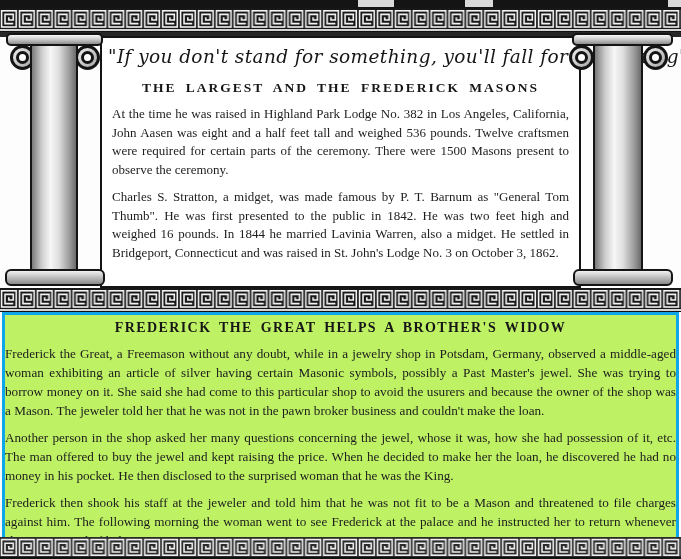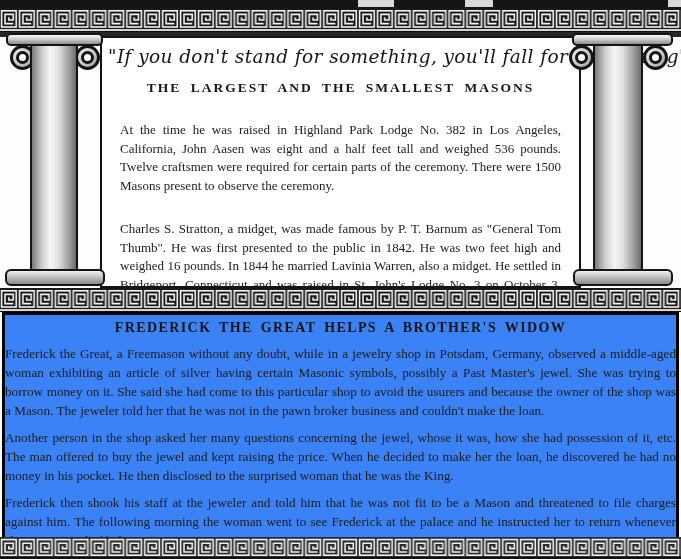--- a/index.html
+++ b/index.html
@@ -30,26 +30,26 @@
     font-size:18.5px; letter-spacing:0.4px; color:#161616; white-space:nowrap;
   }
   .h {
     text-align:center; font-weight:bold; color:#161616;
     font-family:"Liberation Serif", serif;
   }
   .upper-h { margin:13px 0 0; font-size:13.5px; letter-spacing:2px; word-spacing:4px; }
   .body {
     text-align:justify; font-size:13px; line-height:18.5px; color:#1c1c1c; margin:0;
   }
-  .upper-p { margin:25px 0 0; padding:0 18px; }
+  .upper-p { margin:9px 0 0; padding:0 10px; }
 
   
   .lower-box {
     position:absolute; left:2px; top:312px; width:677px; height:247px;
-    box-sizing:border-box; border:3px solid #000000; background:#3b82f6; z-index:2;
+    box-sizing:border-box; border:3px solid #0ea5e9; background:#bef264; z-index:2;
   }
   .lower-h { margin:5px 0 1px; font-size:14px; letter-spacing:1.4px; word-spacing:3px; }
   .lower-p { margin:8px 0 0; padding:0 0; font-size:13.2px; line-height:19px; }
 
   
   .col-part { position:absolute; box-sizing:border-box; }
   .abacus {
     height:13px; border:2px solid #141414; border-radius:5px; z-index:6;
     background:linear-gradient(#fafafa,#cfcfcf 45%,#8d8d8d);
   }
@@ -93,21 +93,21 @@
     </defs>
     <rect width="681" height="24" fill="#171717"></rect>
     <rect y="1" width="681" height="20" fill="url(#mk-top)"></rect>
     <rect y="21" width="681" height="2" fill="#d4d4d4"></rect>
     <rect y="23" width="681" height="1" fill="#111111"></rect>
   </svg>
   <div class="band-shadow"></div>
 
   <div class="upper-box">
     <div class="quote">"If you don't stand for something,  you'll fall for everything"</div>
-    <h2 class="h upper-h">THE LARGEST AND THE SMALLEST MASONS</h2>
+    <h2 class="h upper-h">THE LARGEST AND THE FREDERICK MASONS</h2>
     <p class="body upper-p">At the time he was raised in Highland Park Lodge No. 382 in Los Angeles, California, John Aasen was eight and a half feet tall and weighed 536 pounds. Twelve craftsmen were required for certain parts of the ceremony.  There were 1500 Masons present to observe the ceremony.</p>
     <p class="body upper-p">Charles S. Stratton, a midget, was made famous by P. T. Barnum as "General Tom Thumb". He was first presented to the public in 1842.  He was two feet high and weighed 16 pounds.  In 1844 he married Lavinia Warren, also a midget. He settled in Bridgeport, Connecticut and was raised in St. John's Lodge No. 3 on October 3, 1862.</p>
   </div>
 
   <div>
     <div class="col-part volute" style="left:10px; top:45px;"></div>
     <div class="col-part volute" style="left:75px; top:45px;"></div>
     <div class="col-part shaft" style="left:30px; top:44px; width:48px; height:226px;"></div>
     <div class="col-part abacus" style="left:6px;  top:33px; width:97px;"></div>
     <div class="col-part base" style="left:5px;  top:269px; width:100px;"></div>

